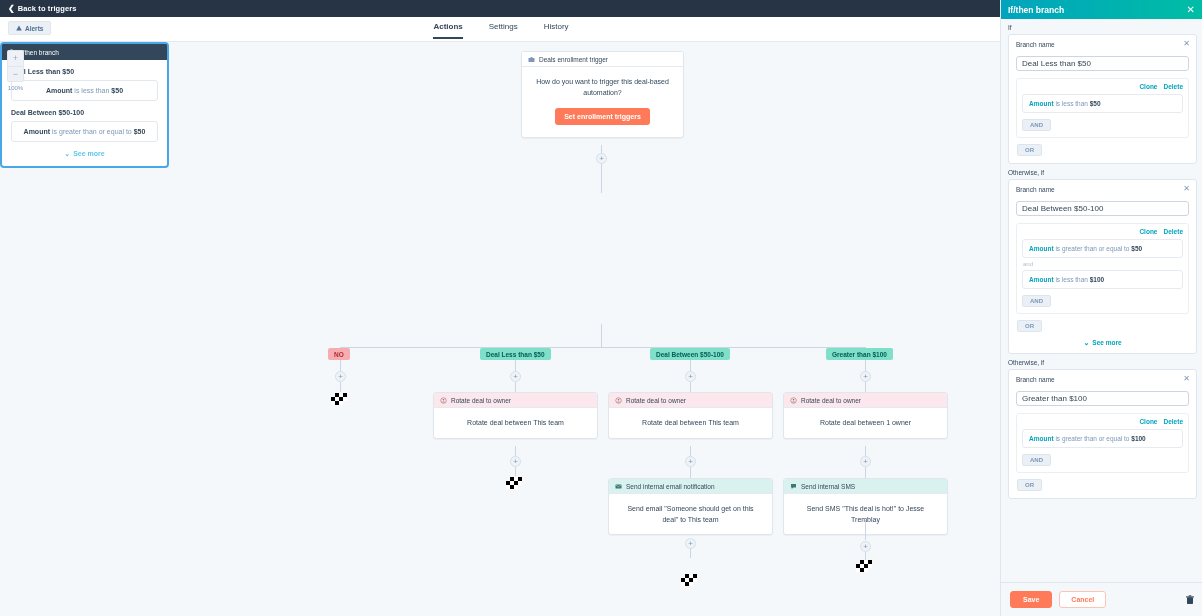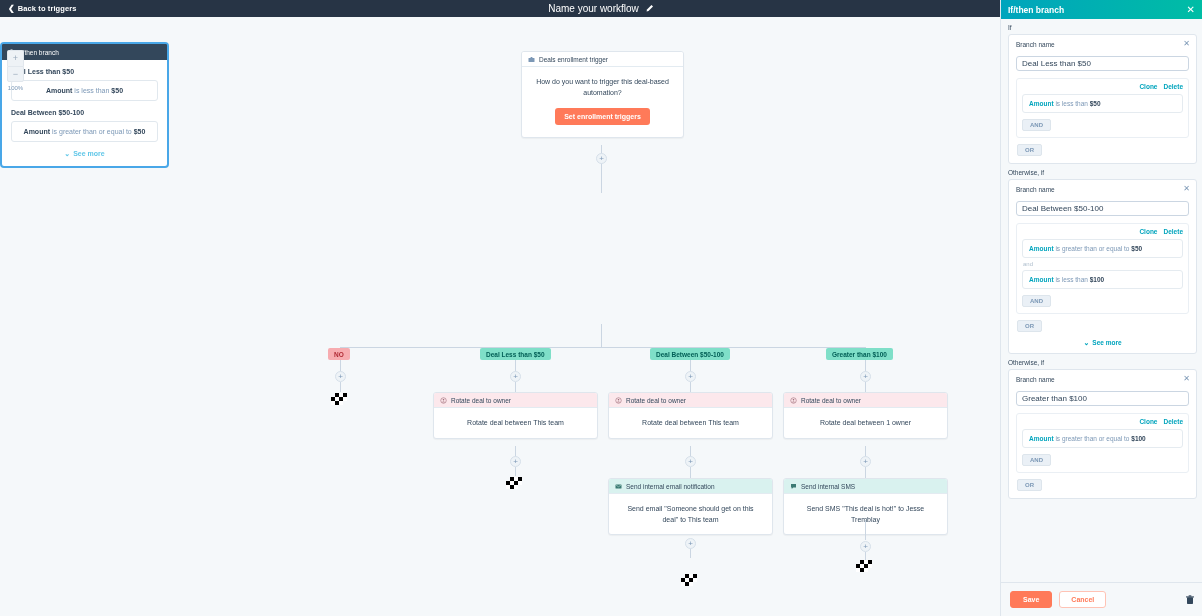--- a/index.html
+++ b/index.html
@@ -218,27 +218,34 @@
 <body>
 
 <div id="root">
 
   <div class="topnav">
     <a class="back-link">
       <span class="chev-left">❮</span>
       <span>Back to triggers</span>
     </a>
   </div>
-  <div class="wf-title-wrap">
-    <span class="wf-title">Name your workflow</span>
-    <svg class="pencil-icon" viewBox="0 0 16 16">
-      <path d="M11.5 1.8l2.7 2.7-8 8-3.4.7.7-3.4z" fill="#ffffff"></path>
-    </svg>
+
+  <div class="subheader">
+    <div class="alerts-btn">
+      <svg class="alert-tri" viewBox="0 0 12 12">
+        <path d="M6 1L11.5 11H0.5z" fill="#516f90"></path>
+      </svg>
+      <span>Alerts</span>
+    </div>
+    <div class="tabs">
+      <div class="tab active">Actions</div>
+      <div class="tab">Settings</div>
+      <div class="tab">History</div>
+    </div>
   </div>
-
 
   <div class="canvas">
 
     <div class="zoomctl">
       <div class="zbtn top">+</div>
       <div class="zbtn bot">−</div>
       <div class="zlabel">100%</div>
     </div>
 
     <div class="vline" style="left:601px; top:103px; height:48px;"></div>

